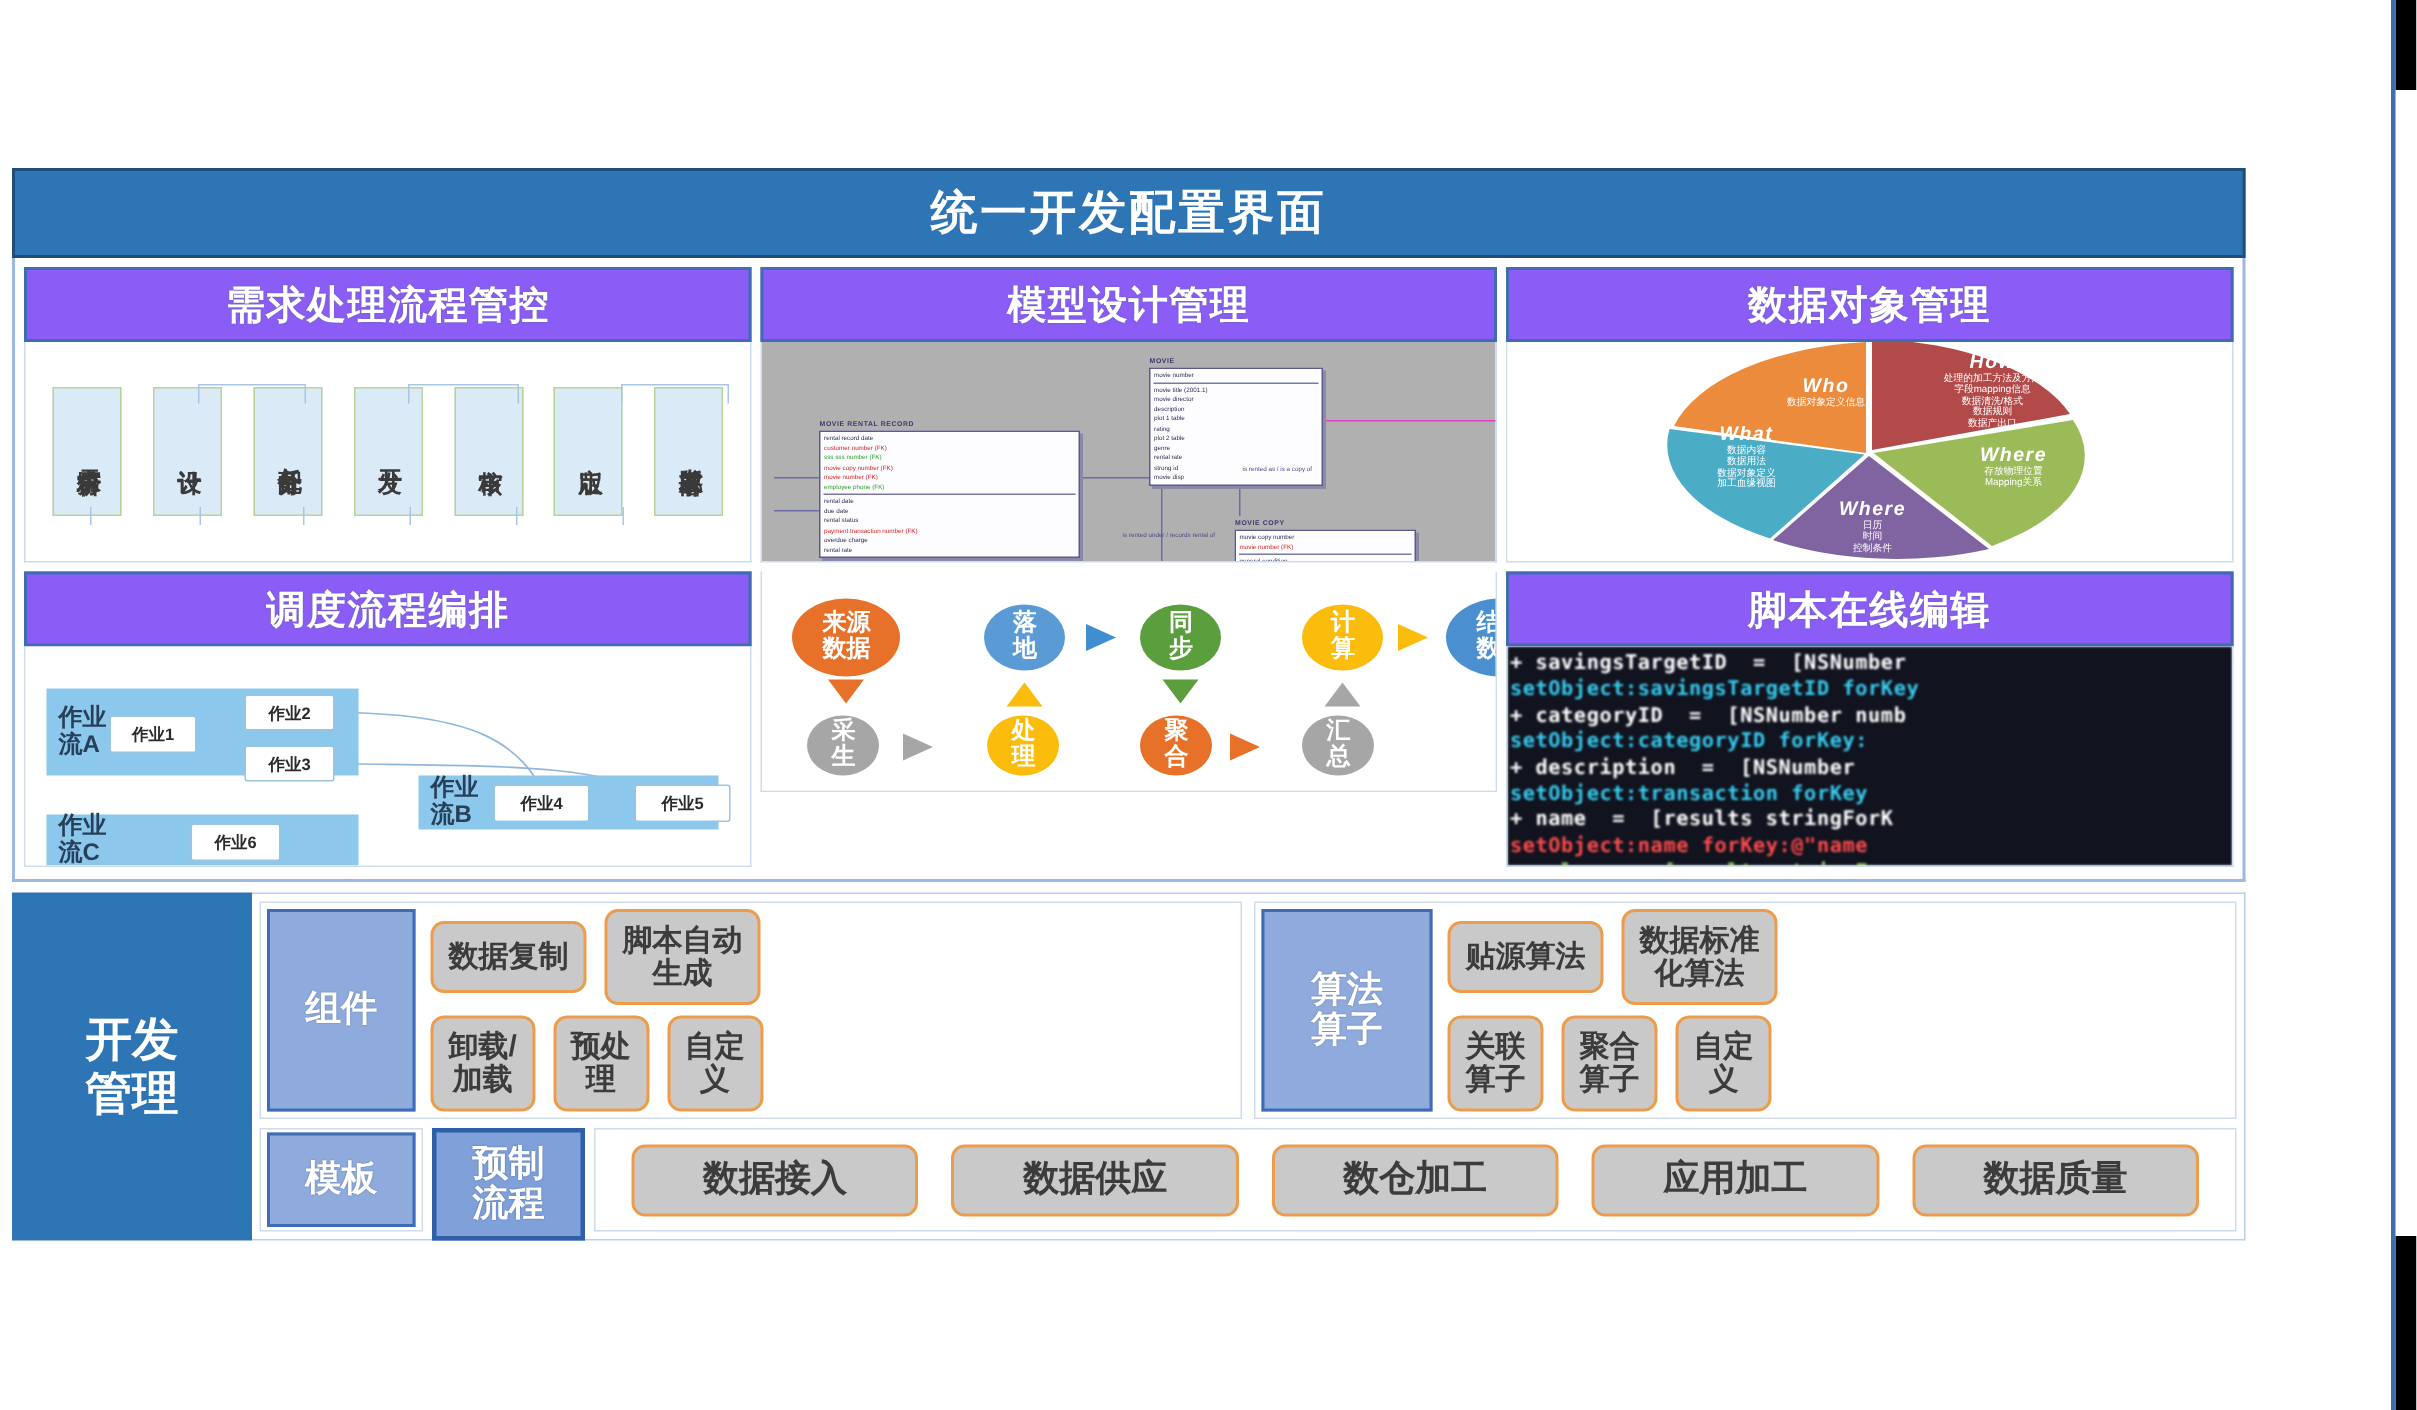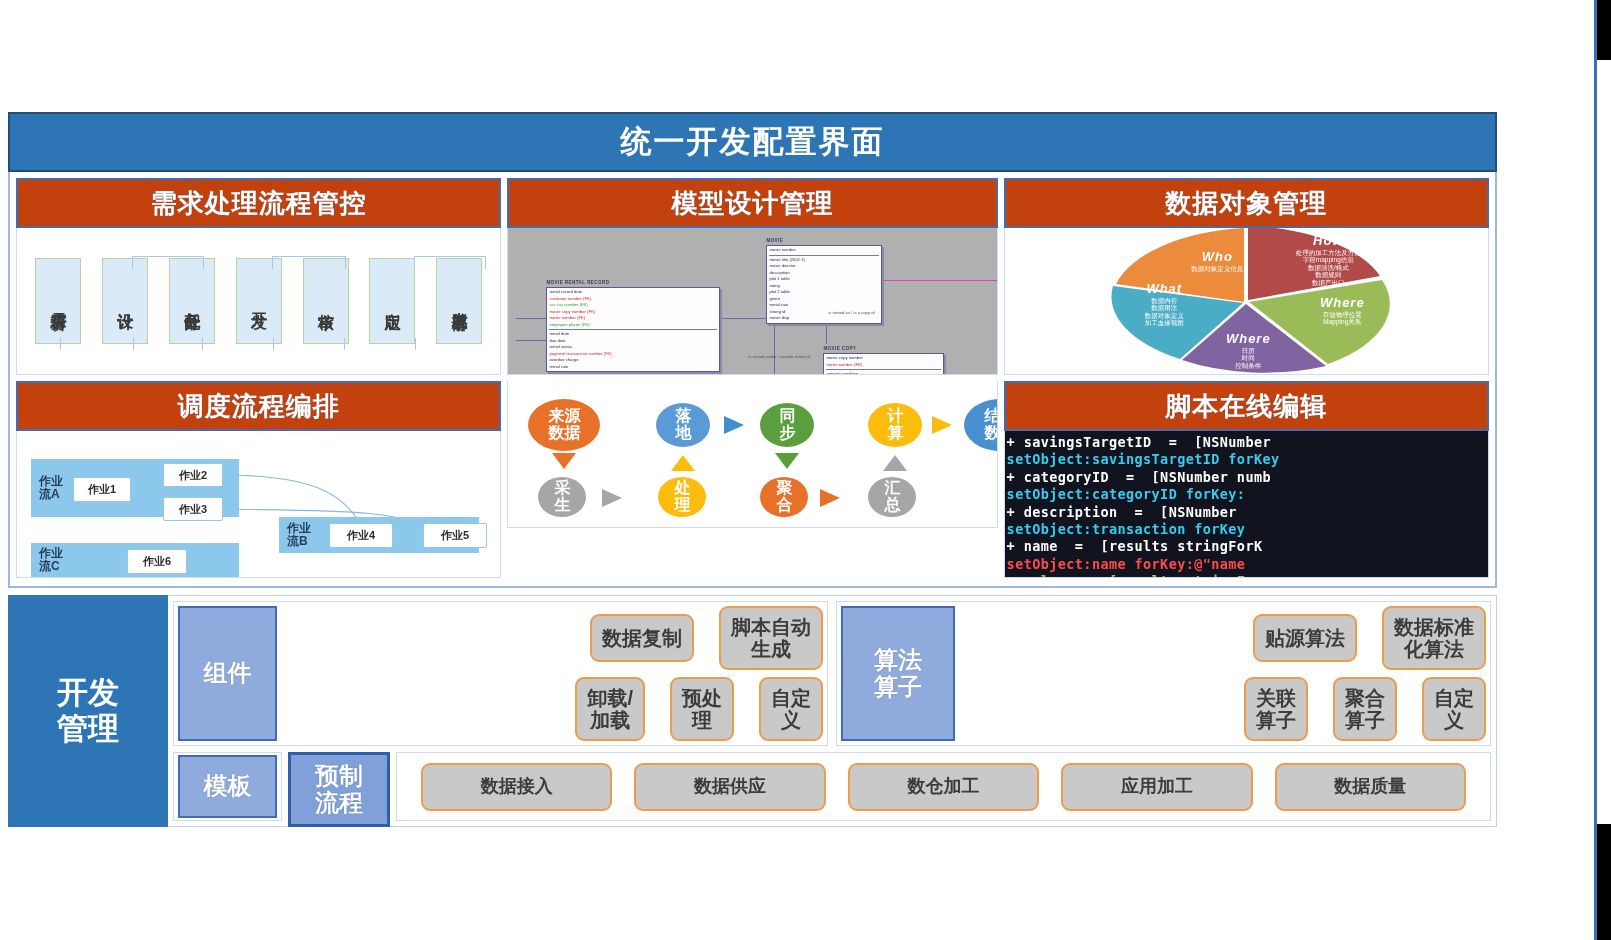--- a/index.html
+++ b/index.html
@@ -17,21 +17,21 @@
   .title-bar{height:56px;background:#2e75b6;border:2px solid #1f4e79;
              display:flex;align-items:center;justify-content:center;}
   .title-bar span{color:#fff;font-size:31px;font-weight:bold;letter-spacing:2px;}
 
   
   .top-frame{border:2px solid #9db9e0;border-top:none;background:#fff;padding:6px 6px 8px 6px;}
   .prow{display:flex;gap:6px;}
   .prow + .prow{margin-top:6px;}
   .panel{flex:1 1 0;display:flex;flex-direction:column;min-width:0;}
   .panel.wide{flex:1.01 1 0;}
-  .panel-hd{height:46px;background:#c2410c;border:2px solid #3f6cb5;
+  .panel-hd{height:46px;background:#8b5cf6;border:2px solid #3f6cb5;
             display:flex;align-items:center;justify-content:center;}
   .panel-hd span{color:#fff;font-size:26px;font-weight:bold;letter-spacing:1px;
                  text-shadow:0 0 1px #52688f;}
   .panel-bd{height:146px;border:1px solid #cfdcf0;border-top:none;background:#fff;
             position:relative;overflow:hidden;}
 
   
   .flow{position:absolute;inset:0;padding:14px 18px;display:flex;align-items:center;
         justify-content:space-between;}
   .fbox{width:44px;height:84px;background:#daeaf6;border:1px solid #b6d49b;
@@ -63,21 +63,21 @@
   .seg b{display:block;font-size:13px;font-style:italic;letter-spacing:1px;}
   .seg i{display:block;font-size:6.5px;font-style:normal;filter:blur(.35px);}
   .pie-core{position:absolute;left:50%;top:50%;transform:translate(-50%,-50%);
             width:116px;height:46px;border-radius:50%;background:#3f6fb0;border:3px solid #fff;
             display:flex;align-items:center;justify-content:center;z-index:5;}
   .pie-core span{color:#fff;font-size:10px;letter-spacing:1px;filter:blur(.3px);}
 
   
   .sched{position:absolute;inset:0;background:#fff;}
   .lane{position:absolute;background:#8cc7ec;display:flex;align-items:center;}
-  .lane .lbl{font-size:12px;font-weight:bold;color:#27405a;line-height:1.1;
+  .lane .lbl{font-size:16px;font-weight:bold;color:#27405a;line-height:1.1;
              margin-left:8px;white-space:pre-line;}
   .job{position:absolute;background:#fff;border:1px solid #9cc3e0;border-radius:2px;
        display:flex;align-items:center;justify-content:center;font-size:11px;
        font-weight:bold;color:#2b2b2b;}
 
   
   .ops{position:absolute;inset:0;background:#fff;}
   .oval{position:absolute;border-radius:50%;display:flex;align-items:center;
         justify-content:center;color:#fff;font-size:16px;font-weight:bold;
         text-align:center;line-height:1.05;}
@@ -104,36 +104,36 @@
              padding:5px;display:flex;flex-direction:column;gap:6px;}
   .dev-rowtop{display:flex;gap:8px;flex:1;}
   .grp{border:1px solid #cfdcf0;background:#fff;display:flex;padding:4px;flex:1;min-width:0;}
   .grp-tag{background:#8faadc;border:2px solid #3f6cb5;display:flex;align-items:center;
            justify-content:center;color:#fff;font-weight:bold;font-size:24px;
            line-height:1.12;text-align:center;white-space:pre-line;
            text-shadow:0 0 1px #52688f;}
   .tag-w1{width:95px;} .tag-w2{width:110px;}
   .grp-body{flex:1;display:flex;flex-direction:column;justify-content:center;
             gap:7px;padding-left:10px;min-width:0;}
-  .chiprow{display:flex;gap:25px;align-items:center;justify-content:flex-end;}
+  .chiprow{display:flex;gap:12px;align-items:center;}
   .chip{background:#c9c9c9;border:2px solid #ed9c4b;border-radius:9px;
         display:flex;align-items:center;justify-content:center;text-align:center;
         font-size:20px;font-weight:bold;color:#3c3c3c;line-height:1.1;
         white-space:pre-line;padding:6px 10px;min-height:32px;}
   .chip.two{min-height:48px;}
   .dev-rowbot{display:flex;gap:6px;height:84px;}
   .tpl-box{border:1px solid #cfdcf0;background:#fff;display:flex;align-items:center;
            padding:4px;}
   .pre-tag{background:#7fa0d8;border:3px solid #2e5fa8;display:flex;align-items:center;
            justify-content:center;color:#fff;font-weight:bold;font-size:24px;
            line-height:1.12;text-align:center;white-space:pre-line;width:96px;
            height:100%;text-shadow:0 0 1px #3c5a8c;}
   .pre-box{flex:1;border:1px solid #cfdcf0;background:#fff;display:flex;
            align-items:center;gap:22px;padding:0 24px;}
-  .pre-box .chip{flex:1;font-size:18px;}
+  .pre-box .chip{flex:1;font-size:24px;}
 </style>
 </head>
 <body>
 
 <div class="edge-black edge-top"></div>
 <div class="edge-black edge-bot"></div>
 <div class="right-rule"></div>
 
 <div id="poster">
 

